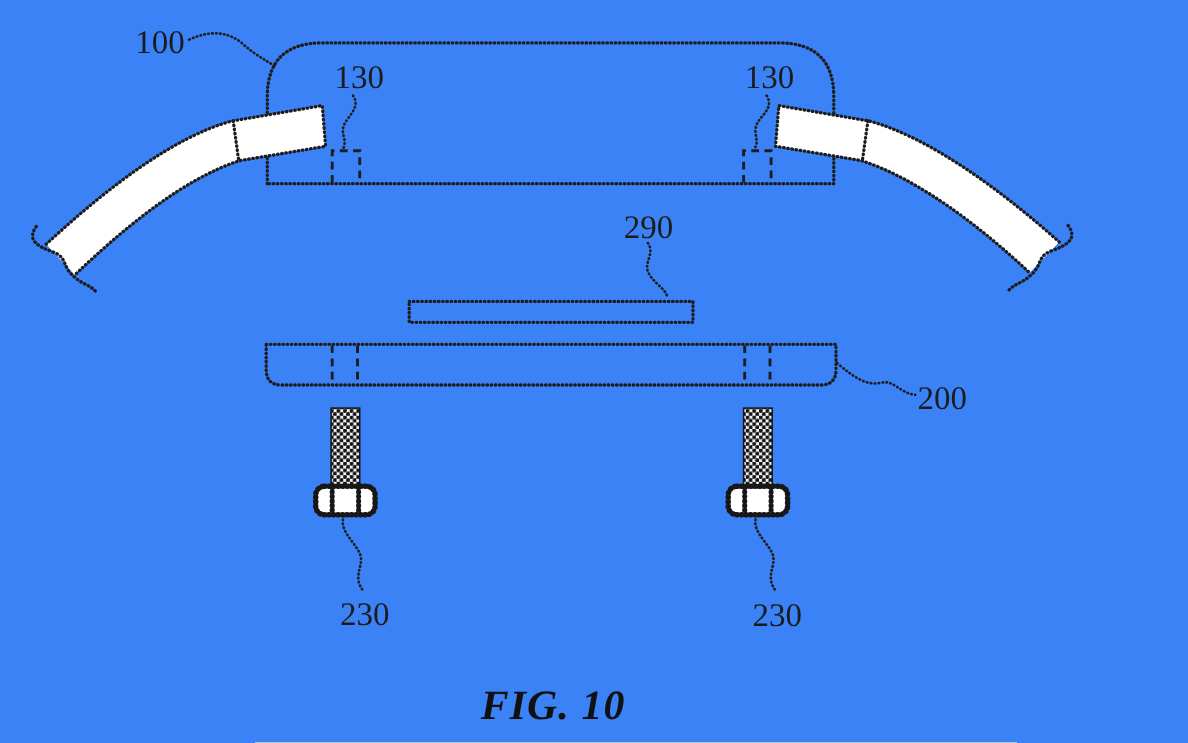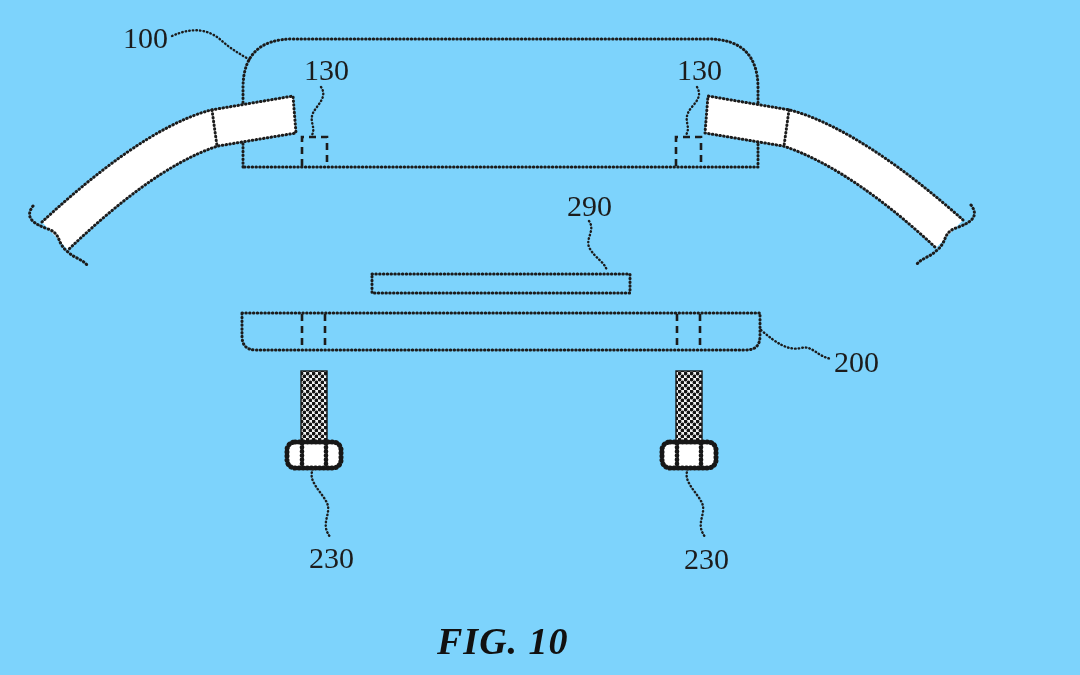--- a/index.html
+++ b/index.html
@@ -4,21 +4,21 @@
 <style>
   html, body {
     margin: 0;
     padding: 0;
     background: #ffffff;
   }
   .page {
     position: relative;
     width: 1080px;
     height: 675px;
-    background: #7dd3fc;
+    background: #3b82f6;
     overflow: hidden;
     font-family: "Liberation Serif", serif;
   }
   svg { display: block; }
 
   
   .outline {
     fill: none;
     stroke: #1c1c1c;
     stroke-width: 3;

